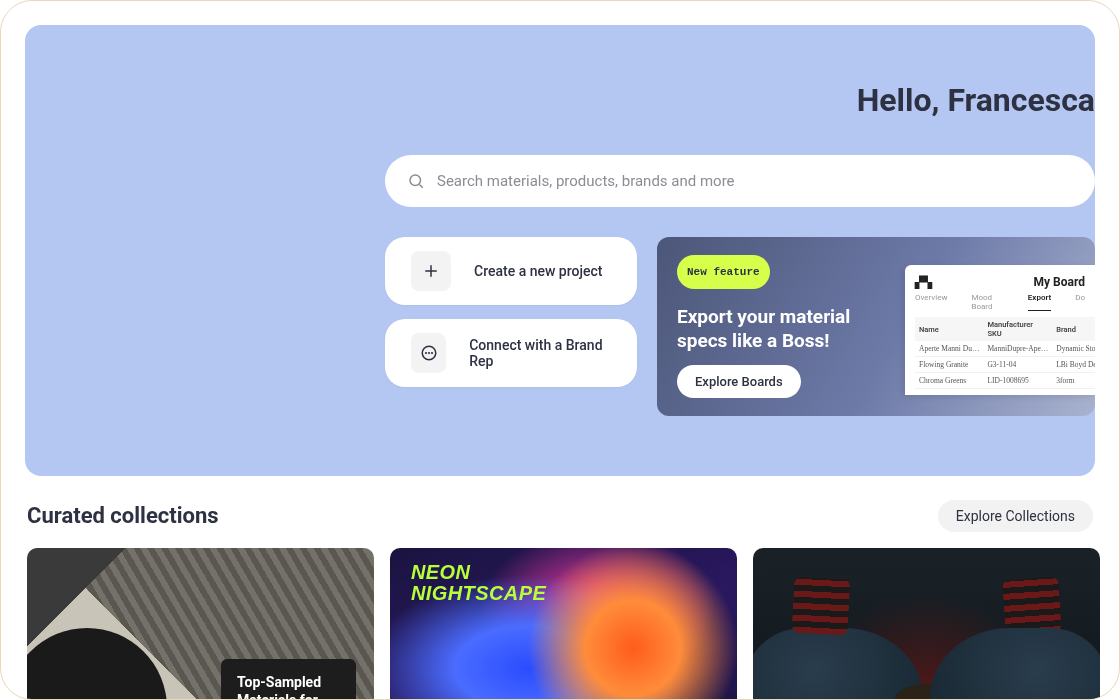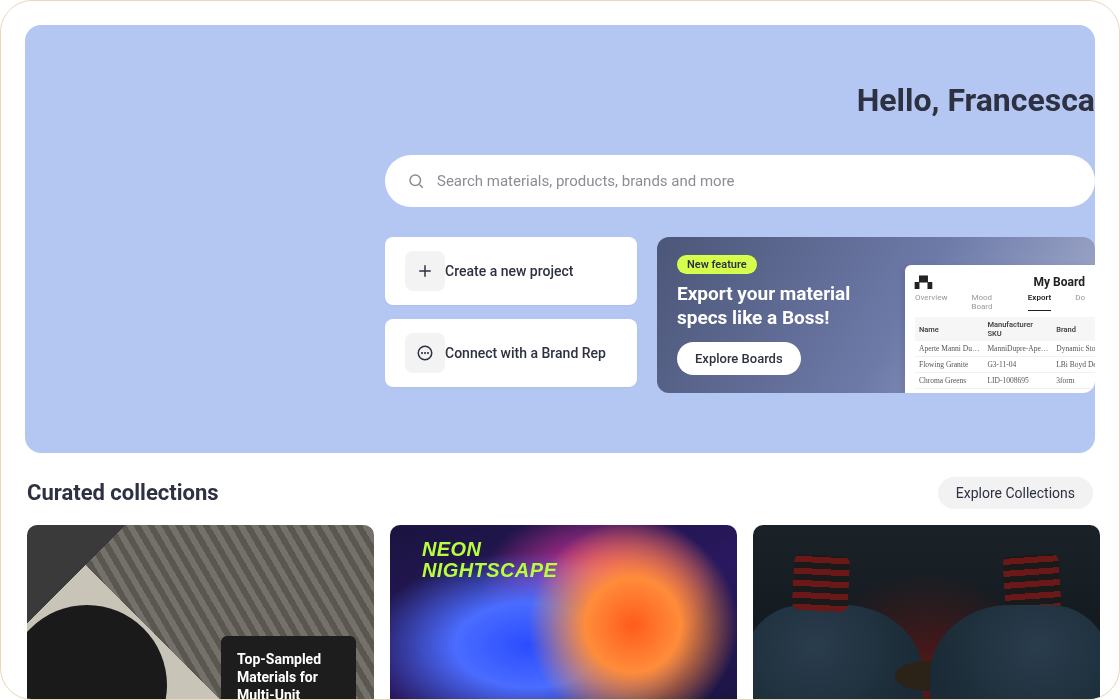--- a/index.html
+++ b/index.html
@@ -65,26 +65,26 @@
       align-items: stretch;
     }
     .left-actions {
       width: 252px;
       display: flex;
       flex-direction: column;
       gap: 14px;
     }
     .action-card {
       background: #ffffff;
-      border-radius: 8px;
+      border-radius: 20px;
       height: 68px;
       display: flex;
       align-items: center;
-      padding: 0 20px;
-      gap: 0;
+      padding: 0 26px;
+      gap: 23px;
       cursor: pointer;
       box-shadow: 0 1px 2px rgba(0,0,0,0.04);
     }
     .action-icon-box {
       width: 40px;
       height: 40px;
       background: #f3f3f3;
       border-radius: 8px;
       display: flex;
       align-items: center;
@@ -104,24 +104,25 @@
       overflow: hidden;
       display: flex;
       flex-direction: column;
       justify-content: flex-start;
     }
     .promo-badge {
       background: #d6ff4b;
       color: #2d3142;
       font-size: 11px;
       font-weight: 600;
-      padding: 3px 10px;
+      padding: 11px 10px;
       border-radius: 999px;
       align-self: flex-start;
-      margin-bottom: 8px;
+      margin-bottom: 16px;
+      font-family: Liberation Mono, monospace;
     }
     .promo-title {
       color: #ffffff;
       font-size: 19px;
       font-weight: 700;
       line-height: 1.25;
       max-width: 200px;
       margin-bottom: 12px;
     }
     .promo-button {
@@ -269,21 +270,21 @@
     .c2 {
       background:
         radial-gradient(circle at 70% 50%, #ff5c1a 0%, #ff8c3a 18%, transparent 40%),
         radial-gradient(ellipse at 40% 60%, #2a4cff 0%, #4a6cff 25%, transparent 55%),
         radial-gradient(ellipse at 60% 30%, #ff3aa8 0%, transparent 40%),
         linear-gradient(160deg, #1a1440 0%, #2a1860 50%, #1a1440 100%);
     }
     .c2-title {
       position: absolute;
       top: 14px;
-      left: 32px;
+      left: 21px;
       color: #b8ff3b;
       font-family: "Arial Black", Impact, sans-serif;
       font-weight: 900;
       font-size: 20px;
       line-height: 1.05;
       letter-spacing: 0.02em;
       font-style: italic;
     }
     .c3 {
       background:

